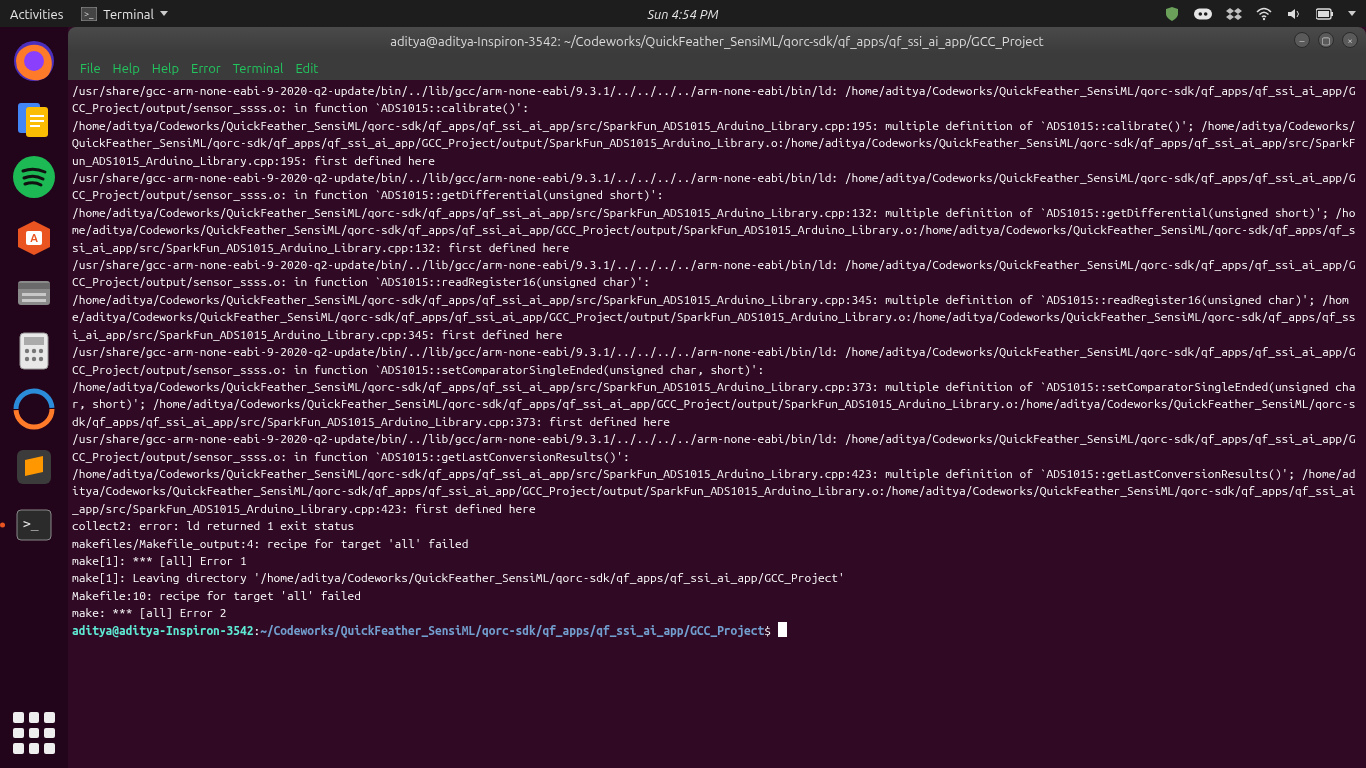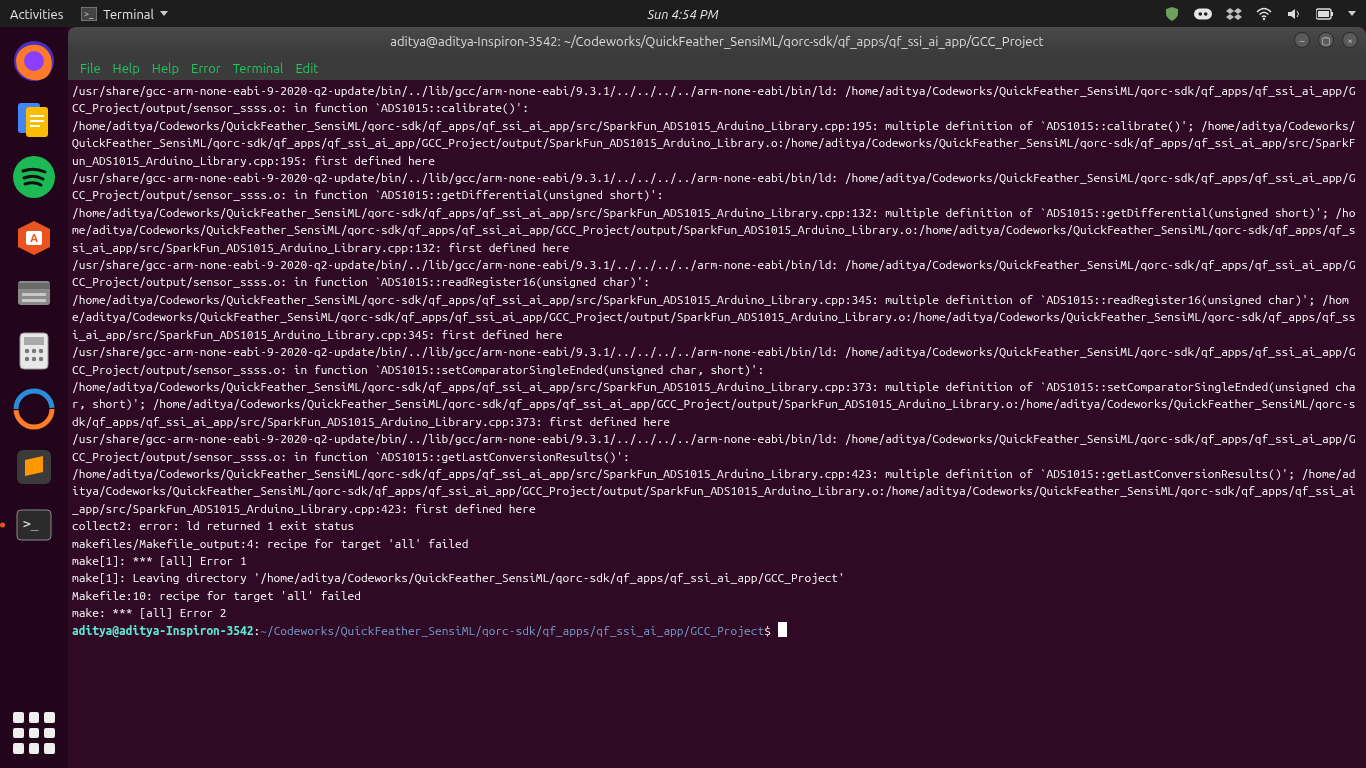--- a/index.html
+++ b/index.html
@@ -115,21 +115,21 @@
   color: #ffffff;
   font-family: "Ubuntu Mono", "DejaVu Sans Mono", monospace;
   font-size: 12px;
   line-height: 17.4px;
   padding: 2px 4px;
   white-space: pre-wrap;
   word-break: break-all;
   overflow: hidden;
 }
 .term .prompt-user { color: #5eead4; font-weight: bold; }
-.term .prompt-path { color: #729fcf; font-weight: normal; }
+.term .prompt-path { color: #729fcf; font-weight: bold; }
 .term .cursor {
   display: inline-block; width: 9px; height: 15px;
   background: #fff; vertical-align: text-bottom;
 }
 </style>
 </head>
 <body>
 
 <div class="top-panel">
   <div class="left">

